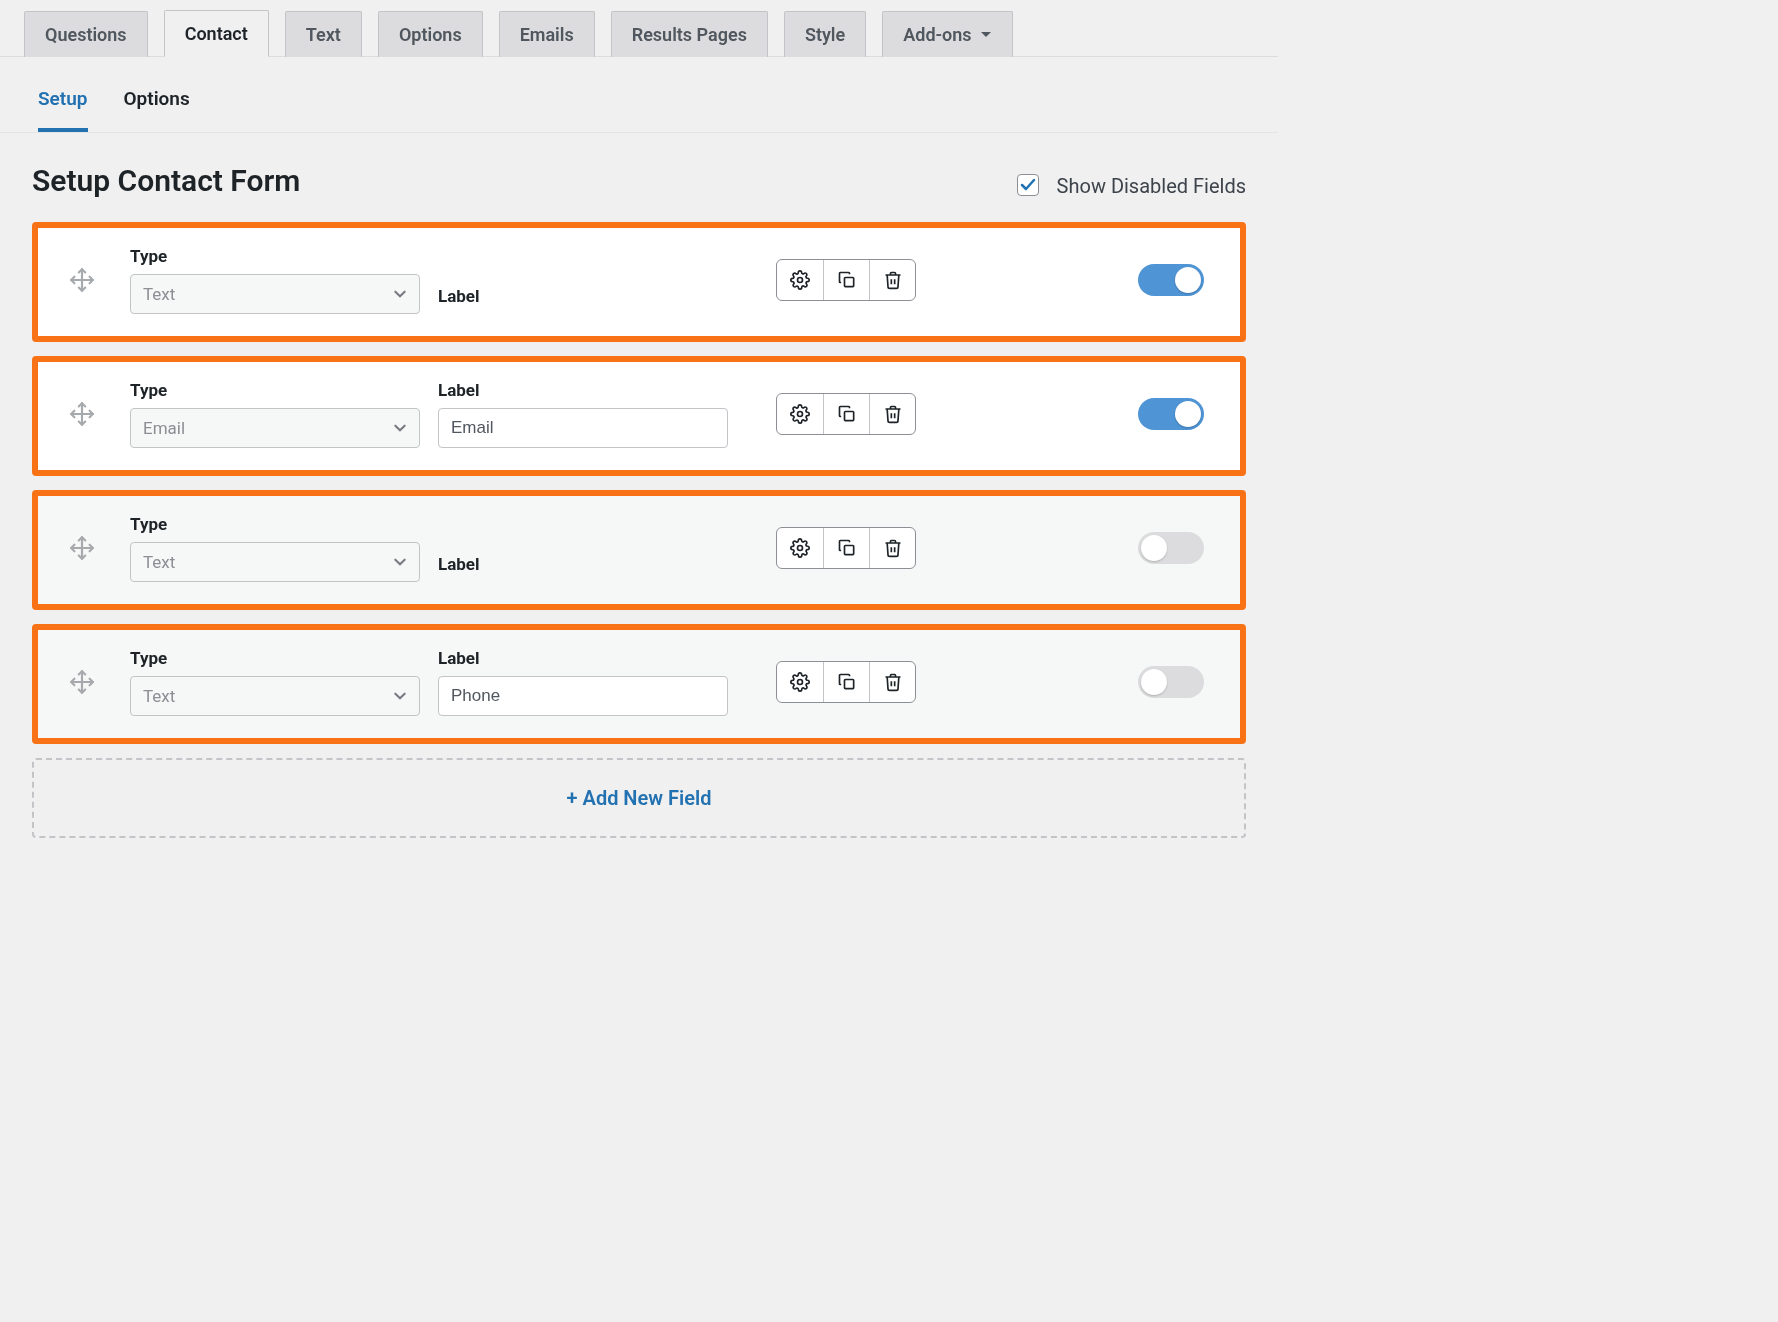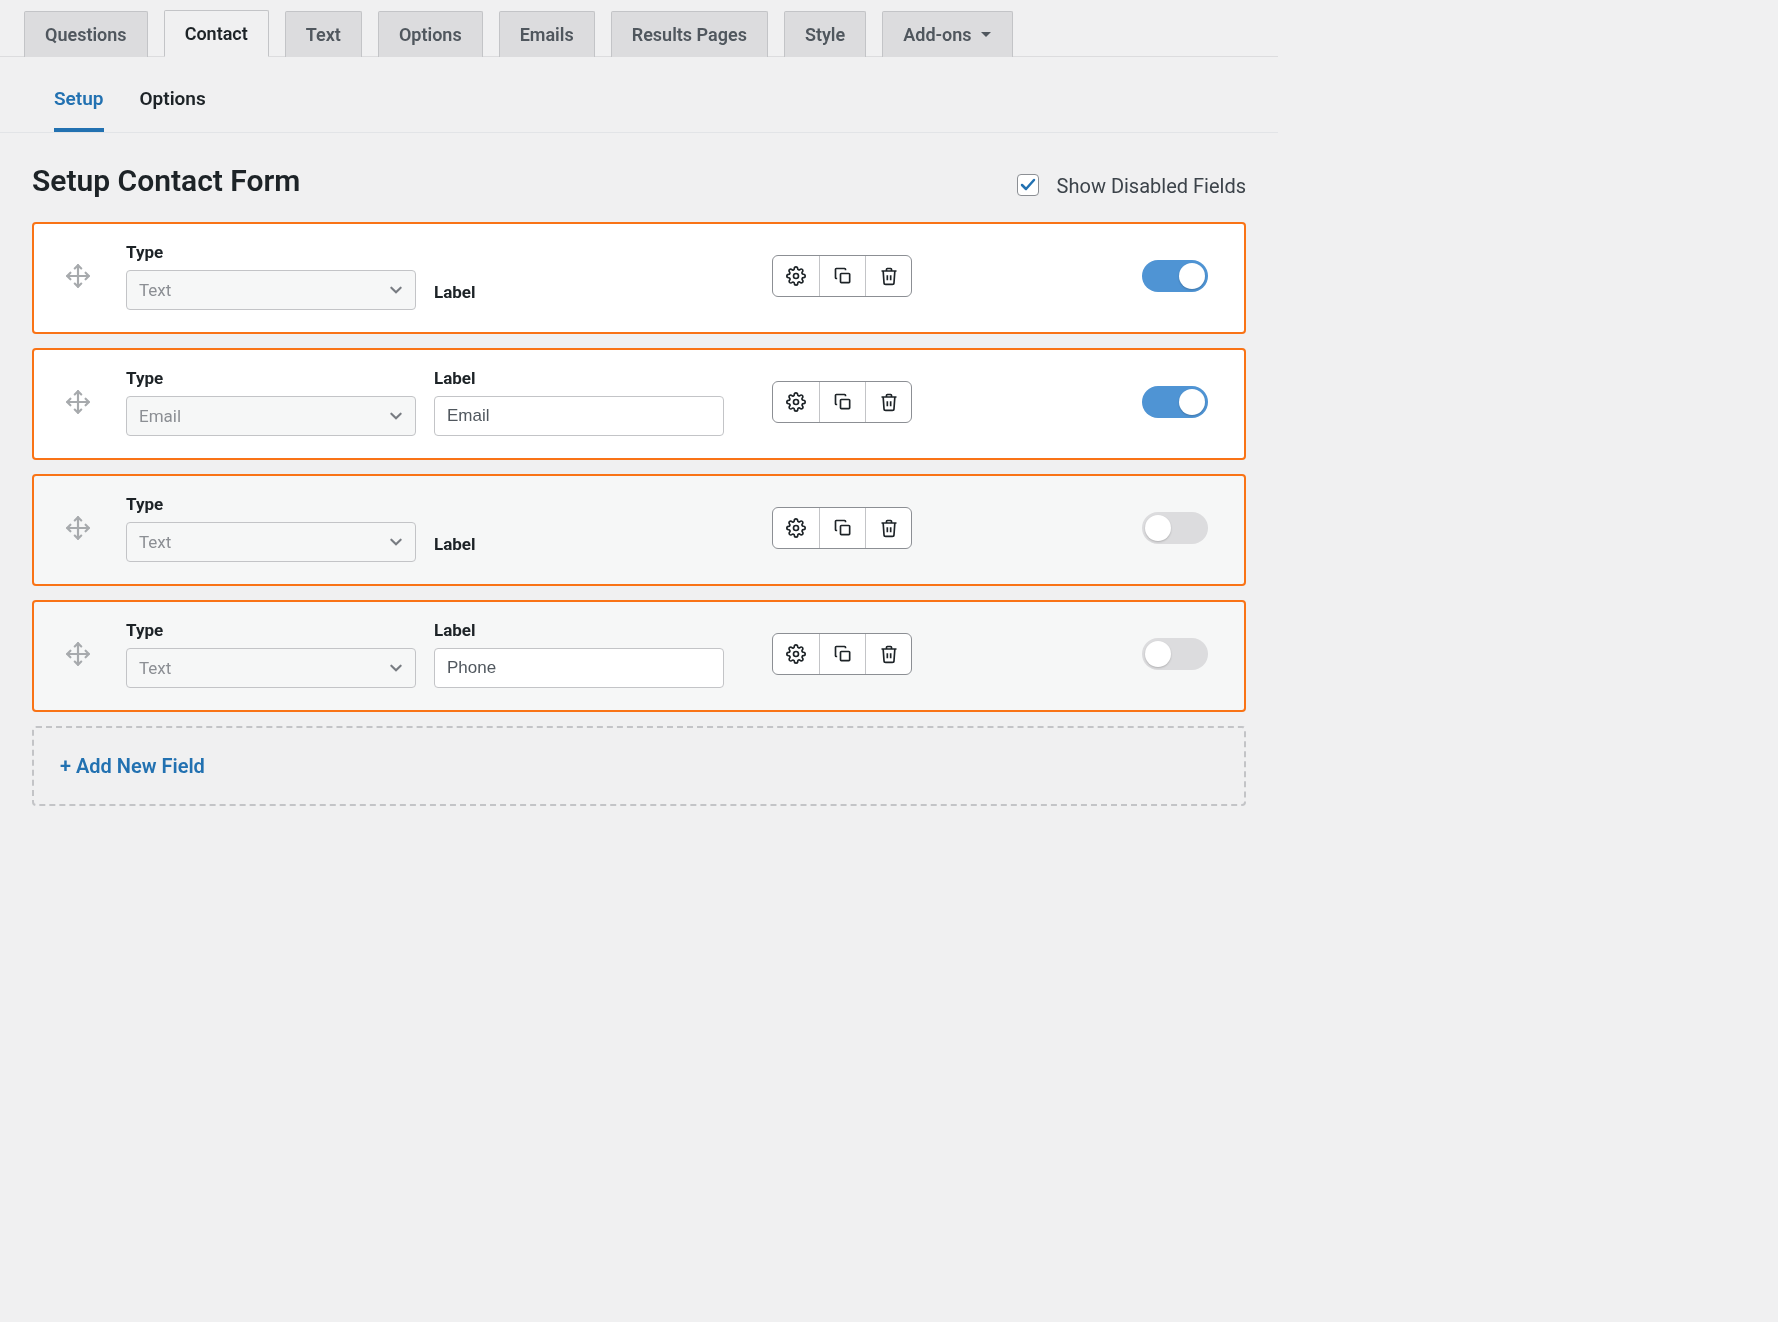--- a/index.html
+++ b/index.html
@@ -39,21 +39,21 @@
   .top-tab.active {
     background: #f0f0f1;
     color: #1d2327;
     border-bottom: 1px solid #f0f0f1;
   }
 
   
   .sub-tabs {
     display: flex;
     gap: 36px;
-    padding: 30px 0 0 54px;
+    padding: 30px 0 0 38px;
     border-bottom: 1px solid #e2e4e7;
   }
   .sub-tab {
     font-size: 19px;
     font-weight: 600;
     color: #1d2327;
     padding-bottom: 18px;
     cursor: pointer;
   }
   .sub-tab.active {
@@ -88,21 +88,21 @@
     display: flex;
     align-items: center;
     justify-content: center;
     color: #2271b1;
     background: #fff;
   }
 
   
   .field-row {
     background: #fff;
-    border: 2px solid #f97316;
+    border: 6px solid #f97316;
     border-radius: 4px;
     padding: 18px 36px 22px 14px;
     margin-bottom: 14px;
     display: grid;
     grid-template-columns: 60px 290px 290px auto 100px;
     gap: 18px;
     align-items: end;
   }
   .field-row.disabled { background: #f6f7f7; }
   .drag-handle {
@@ -179,20 +179,21 @@
     box-shadow: 0 1px 2px rgba(0,0,0,0.2);
     transition: left .15s;
   }
   .toggle.on { background: #4f94d4; }
   .toggle.on .knob { left: 37px; }
 
   .add-new {
     border: 2px dashed #c3c4c7;
     border-radius: 4px;
     padding: 26px;
+    text-align: center;
     font-size: 20px;
     font-weight: 600;
     color: #2271b1;
     cursor: pointer;
     margin-top: 6px;
   }
 
   svg { display:block; }
 </style>
 </head>

